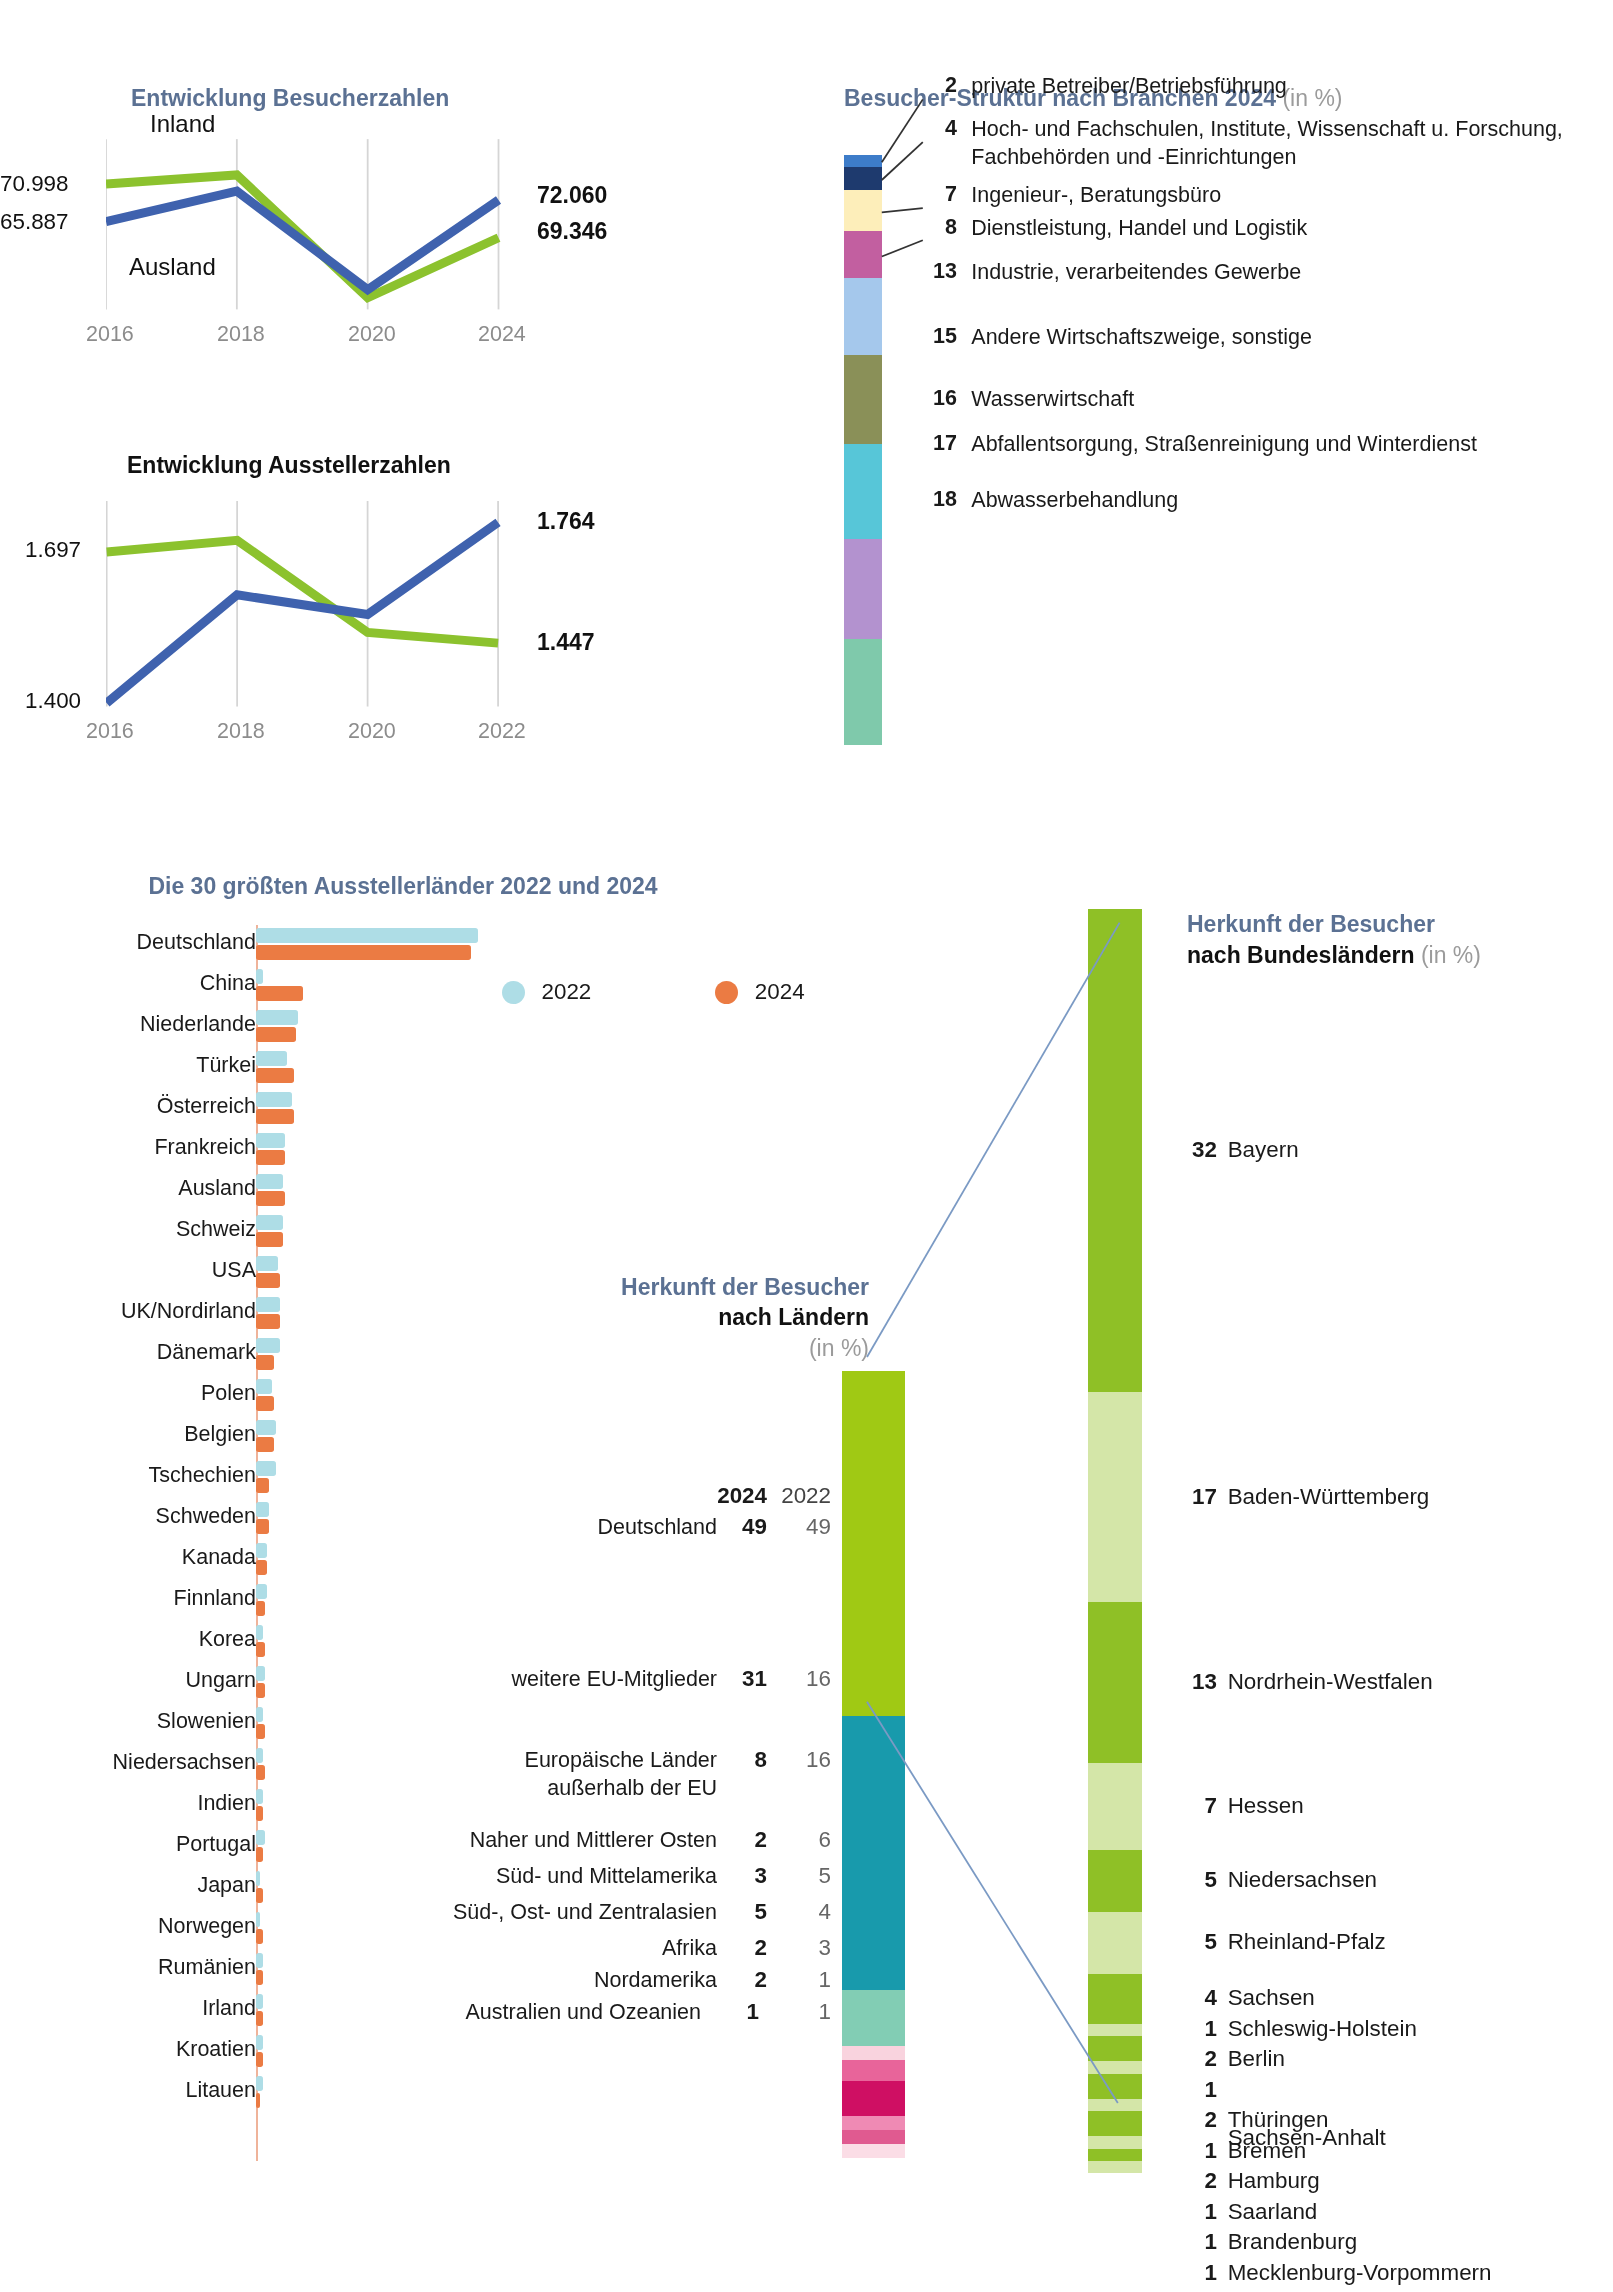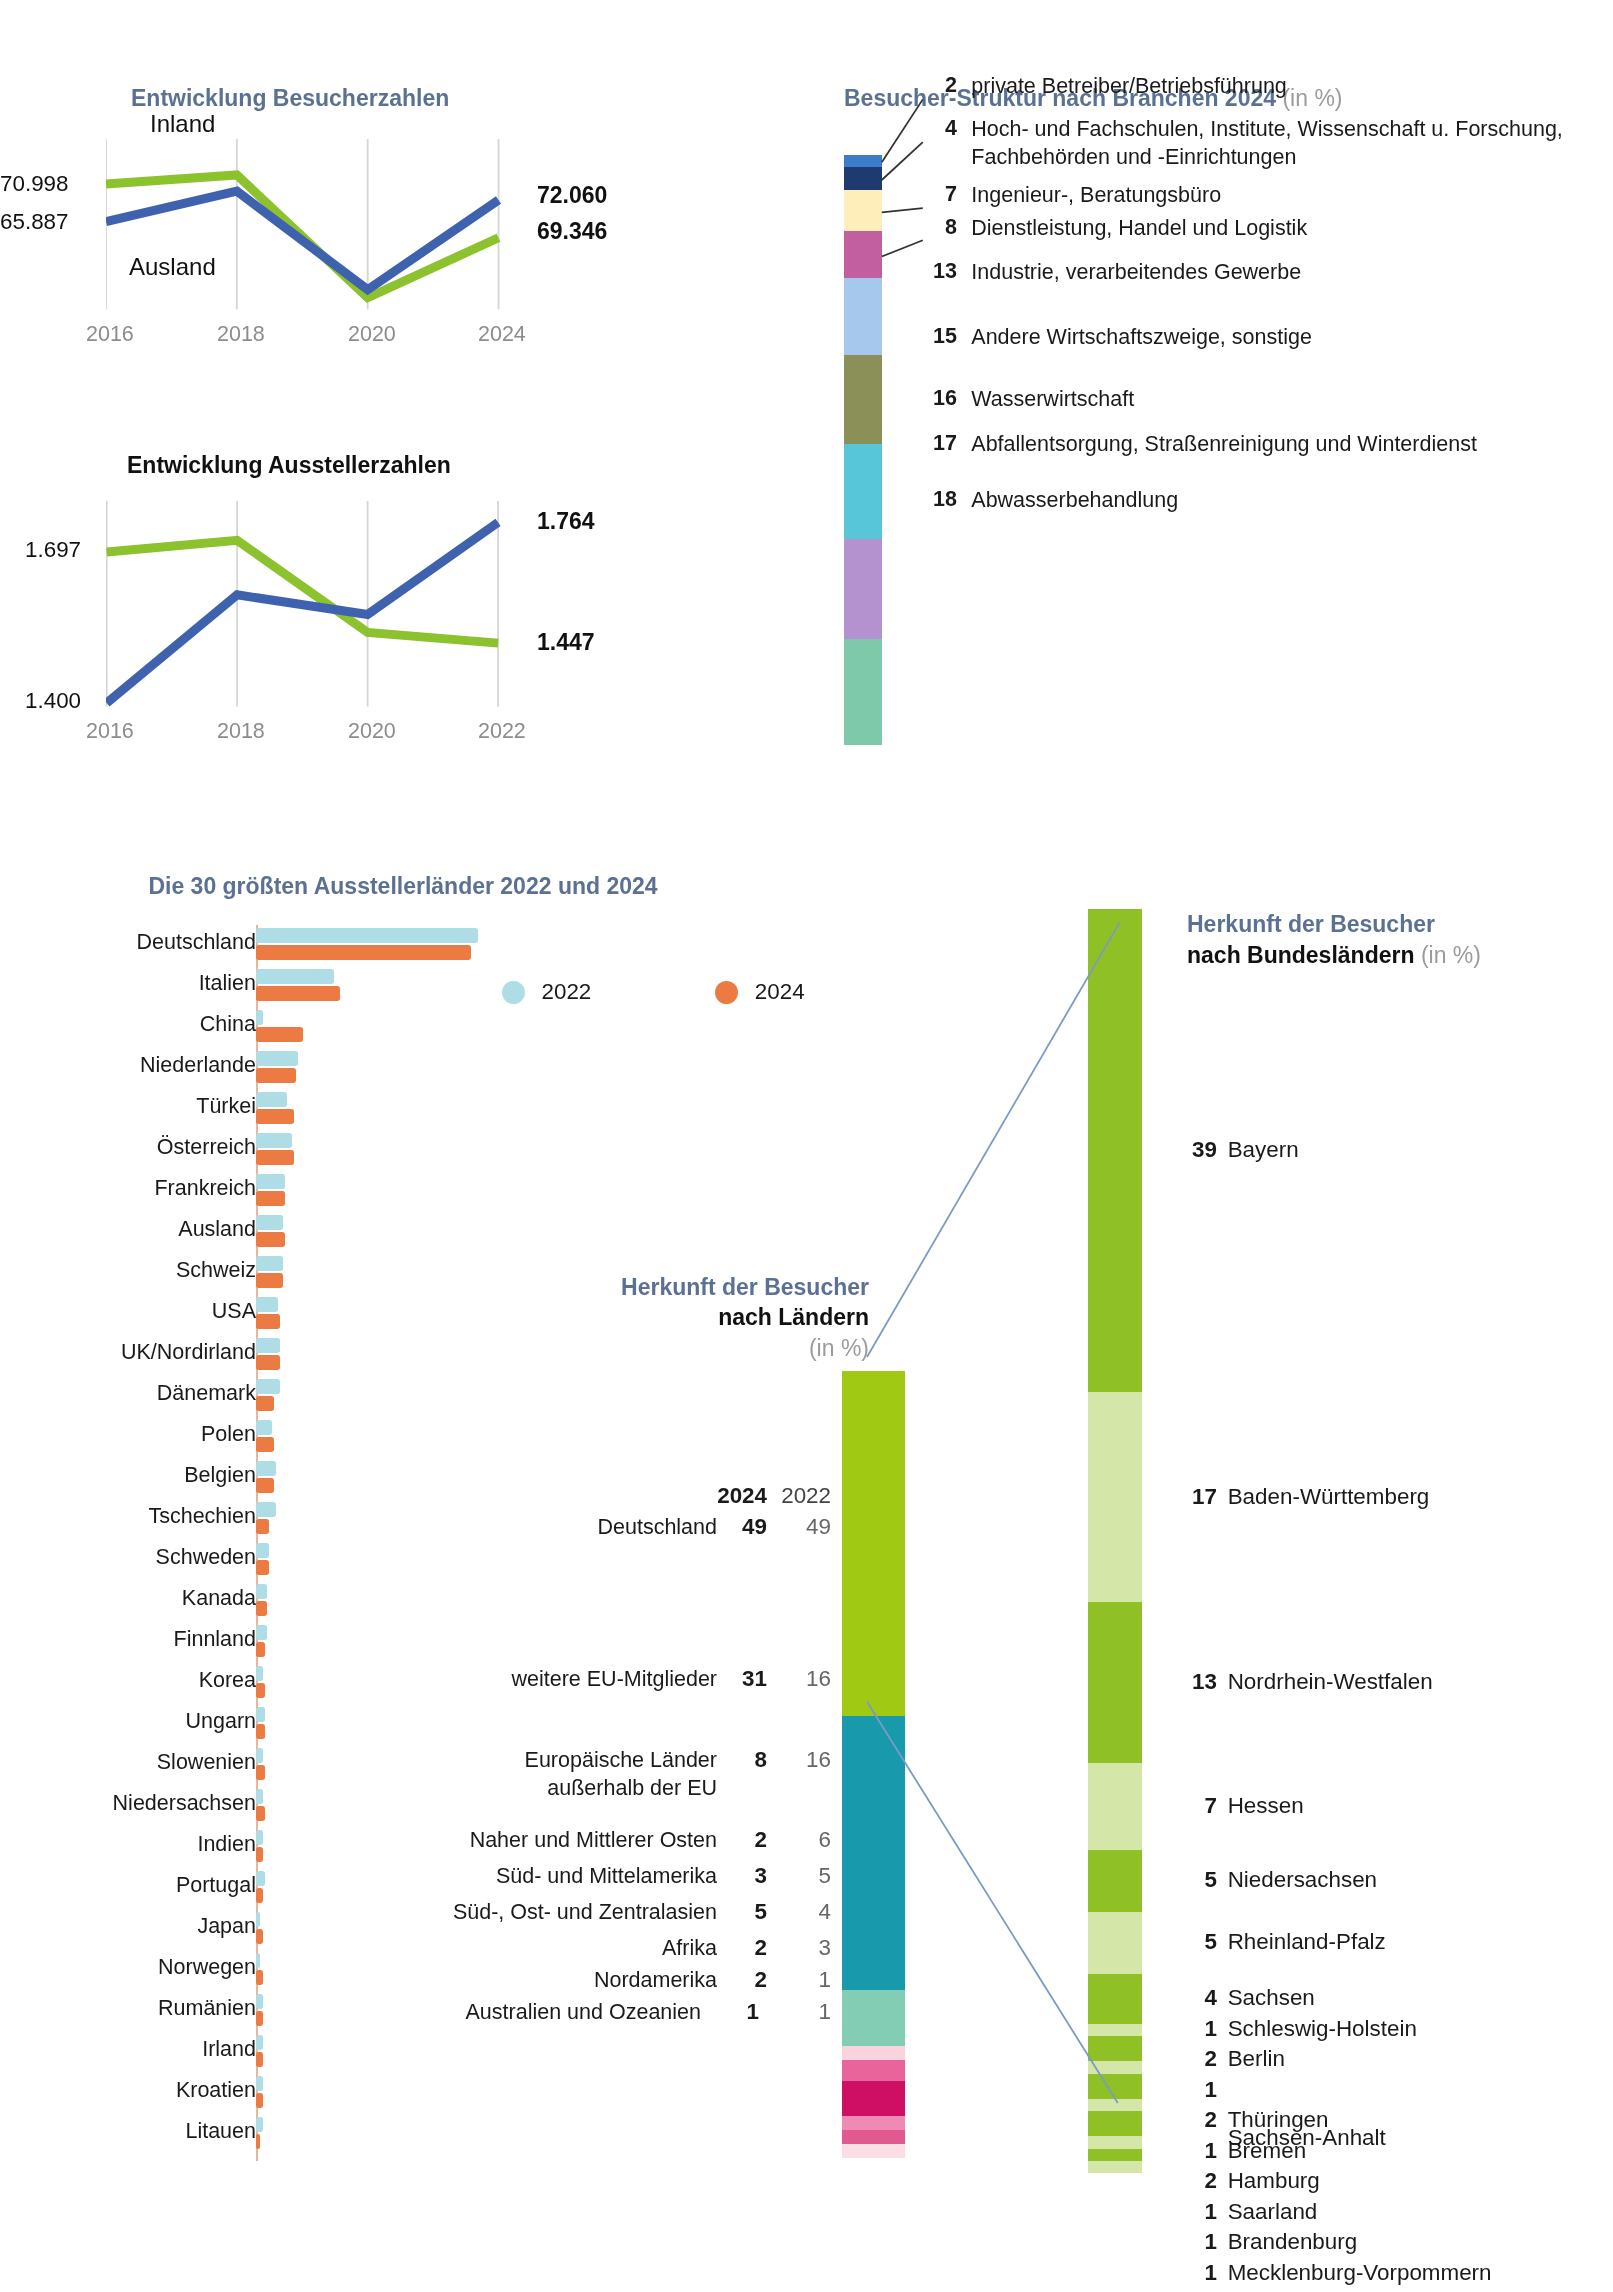--- a/index.html
+++ b/index.html
@@ -205,27 +205,20 @@
 
 <div id="countries-block">
   <div id="countries-title" class="hdr-blue">Die 30 größten Ausstellerländer 2022 und 2024</div>
   <div id="countries-axis" style="height: 1236px;"></div>
   <div id="countries-rows">
       <div class="crow">
         <div class="clabel">Deutschland</div>
         <div class="cbars">
           <div class="cbar b2022" style="width: 222px;"></div>
           <div class="cbar b2024" style="width: 215px;"></div>
-        </div>
-      </div>
-      <div class="crow">
-        <div class="clabel">Italien</div>
-        <div class="cbars">
-          <div class="cbar b2022" style="width: 78px;"></div>
-          <div class="cbar b2024" style="width: 84px;"></div>
         </div>
       </div>
       <div class="crow">
         <div class="clabel">China</div>
         <div class="cbars">
           <div class="cbar b2022" style="width: 6.7px;"></div>
           <div class="cbar b2024" style="width: 47px;"></div>
         </div>
       </div>
       <div class="crow">
@@ -520,21 +513,21 @@
       <div class="blseg" style="height: 12.4px; background: rgb(212, 230, 168);"></div>
       <div class="blseg" style="height: 25px; background: rgb(143, 192, 38);"></div>
       <div class="blseg" style="height: 12.4px; background: rgb(212, 230, 168);"></div>
       <div class="blseg" style="height: 25px; background: rgb(143, 192, 38);"></div>
       <div class="blseg" style="height: 12.4px; background: rgb(212, 230, 168);"></div>
       <div class="blseg" style="height: 12.4px; background: rgb(143, 192, 38);"></div>
       <div class="blseg" style="height: 12.4px; background: rgb(212, 230, 168);"></div>
     </div>
   <div id="bl-items">
       <div class="bl-item" style="top: 228px;">
-        <span class="bl-num">39</span>
+        <span class="bl-num">32</span>
         <span class="bl-name" style="max-width: 296px;">Bayern</span>
       </div>
       <div class="bl-item" style="top: 575px;">
         <span class="bl-num">17</span>
         <span class="bl-name" style="max-width: 296px;">Baden-Württemberg</span>
       </div>
       <div class="bl-item" style="top: 760px;">
         <span class="bl-num">13</span>
         <span class="bl-name" style="max-width: 296px;">Nordrhein-Westfalen</span>
       </div>

